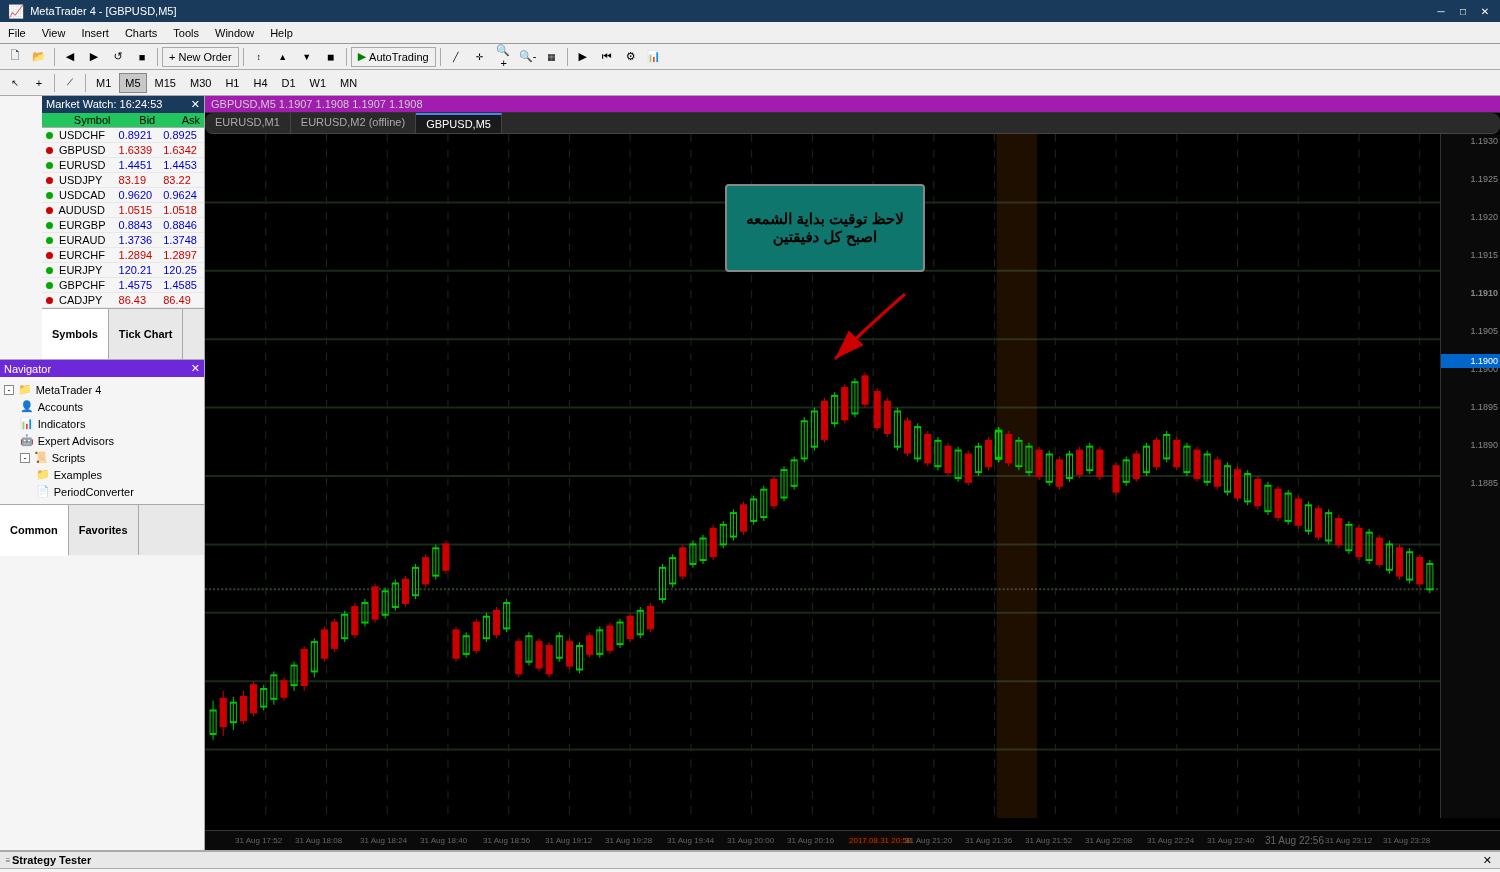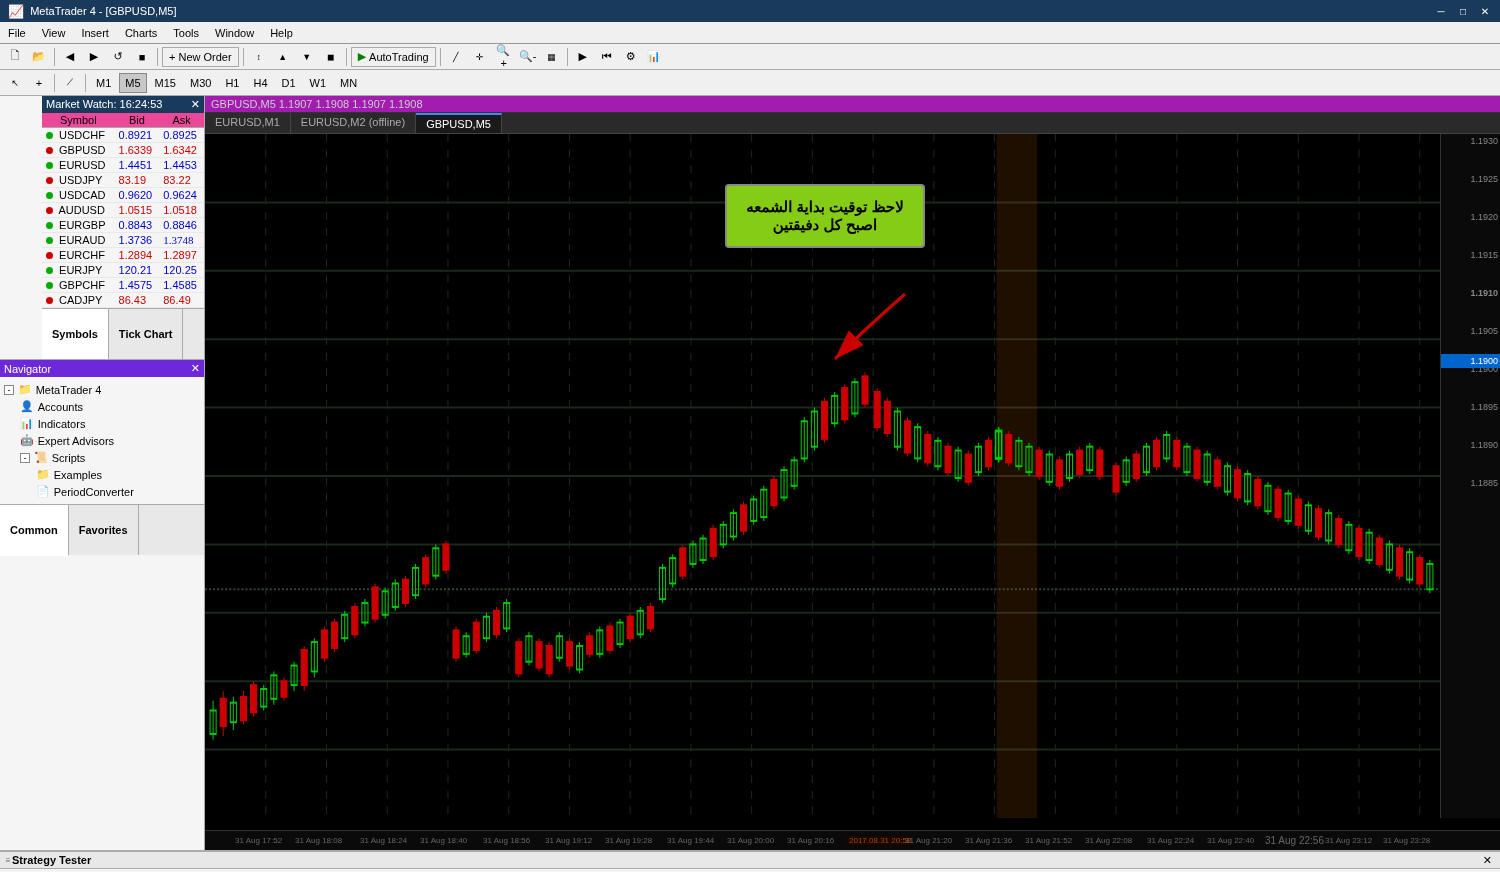--- a/index.html
+++ b/index.html
@@ -28,21 +28,21 @@
     
     #main { display: flex; height: calc(872px - 22px - 22px - 26px - 26px - 22px); }
     
     
     #left-panel { width: 205px; background: #f5f5f5; border-right: 1px solid #aaa; display: flex; flex-direction: column; }
     
     
     #market-watch { flex: 0 0 auto; margin-left: 42px; }
     #mw-header { background: #1a3a5c; color: white; padding: 2px 4px; font-size: 11px; display: flex; justify-content: space-between; }
     #mw-table { width: 100%; border-collapse: collapse; font-size: 11px; }
-    #mw-table th { background: #ec4899; border-bottom: 1px solid #aaa; padding: 1px 4px; text-align: center; font-weight: normal; }
+    #mw-table th { background: #22c55e; border-bottom: 1px solid #aaa; padding: 1px 4px; text-align: right; font-weight: normal; }
     #mw-table td { padding: 1px 4px; border-bottom: 1px solid #e8e8e8; }
     
     
     #mw-tabs { display: flex; background: #e8e8e8; border-top: 1px solid #aaa; }
     .tab-btn { padding: 19px 10px; cursor: pointer; font-size: 11px; border-right: 1px solid #aaa; font-weight: bold; }
     .tab-btn.active { background: white; border-bottom: 1px solid white; margin-bottom: -1px; }
     
     
     #navigator { flex: 1; border-top: 1px solid #aaa; }
     #nav-header { background: #6d28d9; color: white; padding: 2px 4px; font-size: 11px; display: flex; justify-content: space-between; align-items: center; }
@@ -52,21 +52,21 @@
     .tree-child2 { padding-left: 32px; }
     .expand-icon { width: 10px; height: 10px; display: inline-flex; align-items: center; justify-content: center; border: 1px solid #888; font-size: 9px; background: white; }
     .folder-icon { color: #f0a020; }
     
     
     #nav-tabs { display: flex; background: #e8e8e8; border-top: 1px solid #aaa; }
     
     
     #chart-area { flex: 1; background: #000; display: flex; flex-direction: column; position: relative; }
     #chart-header { background: #a21caf; color: #ccc; padding: 2px 6px; font-size: 11px; display: flex; gap: 8px; border-bottom: 1px solid #333; }
-    #chart-tabs { display: flex; background: #2a2a2a; border-bottom: 1px solid #444; }
+    #chart-tabs { display: flex; background: #2a2a2a; border-bottom: 1px solid #444; border-radius: 8px; }
     .chart-tab { padding: 3px 10px; font-size: 11px; color: #aaa; cursor: pointer; border-right: 1px solid #444; }
     .chart-tab.active { background: #1a1a1a; color: white; border-top: 2px solid #4488ff; }
     
     
     #chart-canvas { flex: 1; position: relative; overflow: hidden; background: #000; }
     
     
     #annotation { position: absolute; background: white; border: 2px solid #888; padding: 10px 15px; text-align: center; font-size: 16px; font-weight: bold; direction: rtl; z-index: 10; border-radius: 4px; }
     
     
@@ -231,21 +231,21 @@
     </td>
     <td style="color:#0000cc;">0.8843</td>
     <td style="color:#0000cc;">0.8846</td>
   </tr>
             <tr>
     <td>
       <span style="display:inline-block;width:7px;height:7px;border-radius:50%;background:#00aa00;margin-right:3px;"></span>
       EURAUD
     </td>
     <td style="color:#0000cc;">1.3736</td>
-    <td style="color:#0000cc;font-family:Liberation Serif, serif;">1.3748</td>
+    <td style="color:#0000cc;">1.3748</td>
   </tr>
             <tr>
     <td>
       <span style="display:inline-block;width:7px;height:7px;border-radius:50%;background:#cc0000;margin-right:3px;"></span>
       EURCHF
     </td>
     <td style="color:#cc0000;">1.2894</td>
     <td style="color:#cc0000;">1.2897</td>
   </tr>
             <tr>
@@ -746,21 +746,21 @@
           <div style="position:absolute;top:230px;right:2px;font-size:9px;color:#888;">1.1900</div>
           <div style="position:absolute;top:268px;right:2px;font-size:9px;color:#888;">1.1895</div>
           <div style="position:absolute;top:306px;right:2px;font-size:9px;color:#888;">1.1890</div>
           <div style="position:absolute;top:344px;right:2px;font-size:9px;color:#888;">1.1885</div>
 
           <div style="position:absolute;top:220px;right:0;left:0;height:14px;background:#0066cc;display:flex;align-items:center;justify-content:flex-end;padding-right:2px;">
             <span style="font-size:9px;color:white;">1.1900</span>
           </div>
         </div>
 
-        <div id="annotation" style="position:absolute;top:50px;left:520px;background:#84cc16;border:2px solid #888;padding:12px 18px;text-align:center;font-size:15px;font-weight:bold;direction:rtl;z-index:10;border-radius:4px;min-width:200px;">
+        <div id="annotation" style="position:absolute;top:50px;left:520px;background:#0f766e;border:2px solid #888;padding:24px 18px;text-align:center;font-size:15px;font-weight:bold;direction:rtl;z-index:10;border-radius:4px;min-width:200px;">
           <div>لاحظ توقيت بداية الشمعه</div>
           <div>اصبح كل دفيقتين</div>
         </div>
 
         <div style="position:absolute;top:155px;left:620px;z-index:9;">
           <svg width="120" height="80">
             <defs>
               <marker id="arrowhead" markerWidth="10" markerHeight="7" refX="10" refY="3.5" orient="auto">
                 <polygon points="0 0, 10 3.5, 0 7" fill="#cc0000"></polygon>
               </marker>

